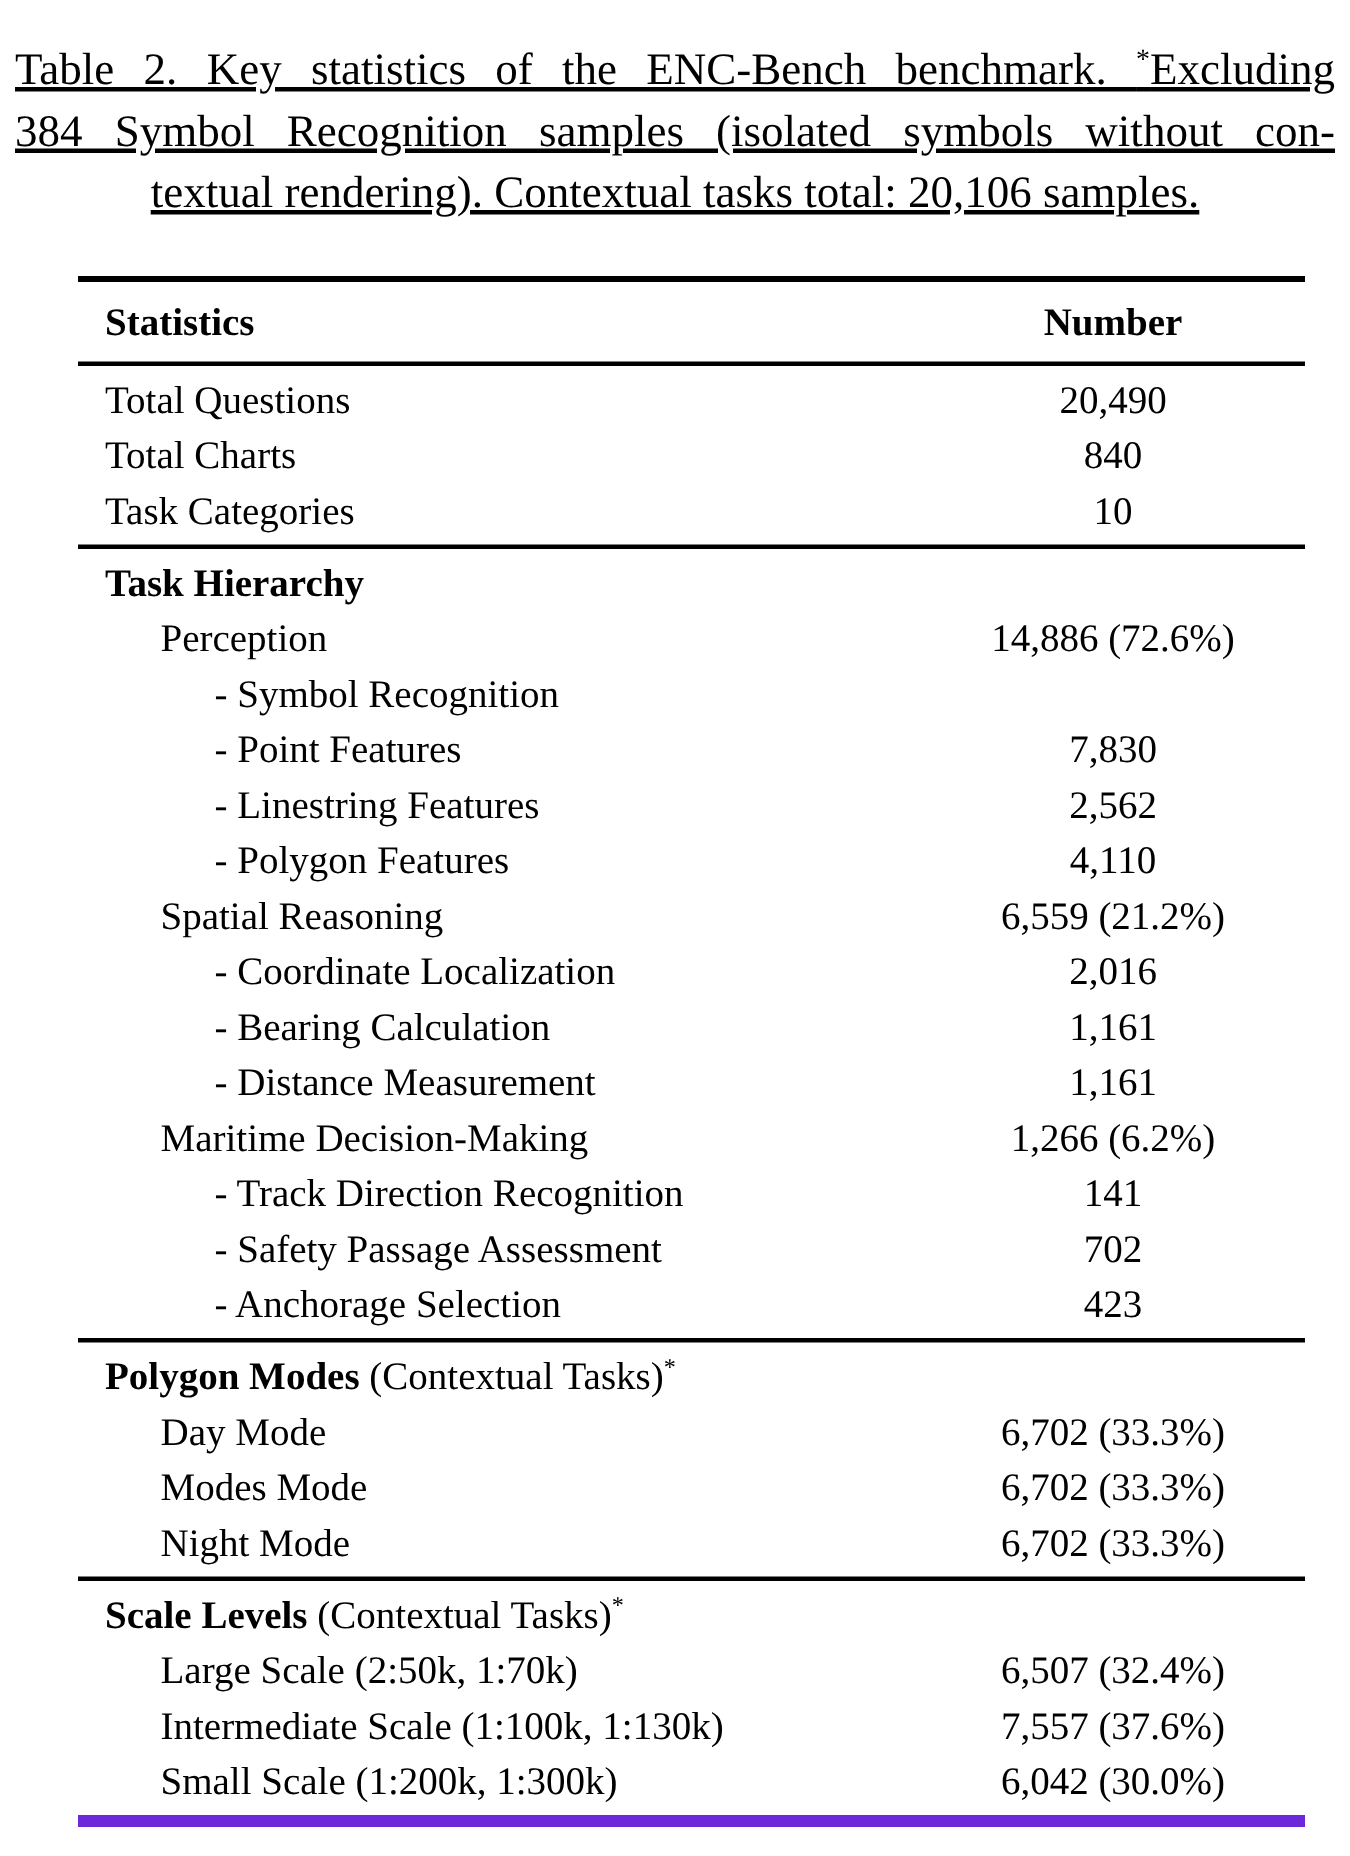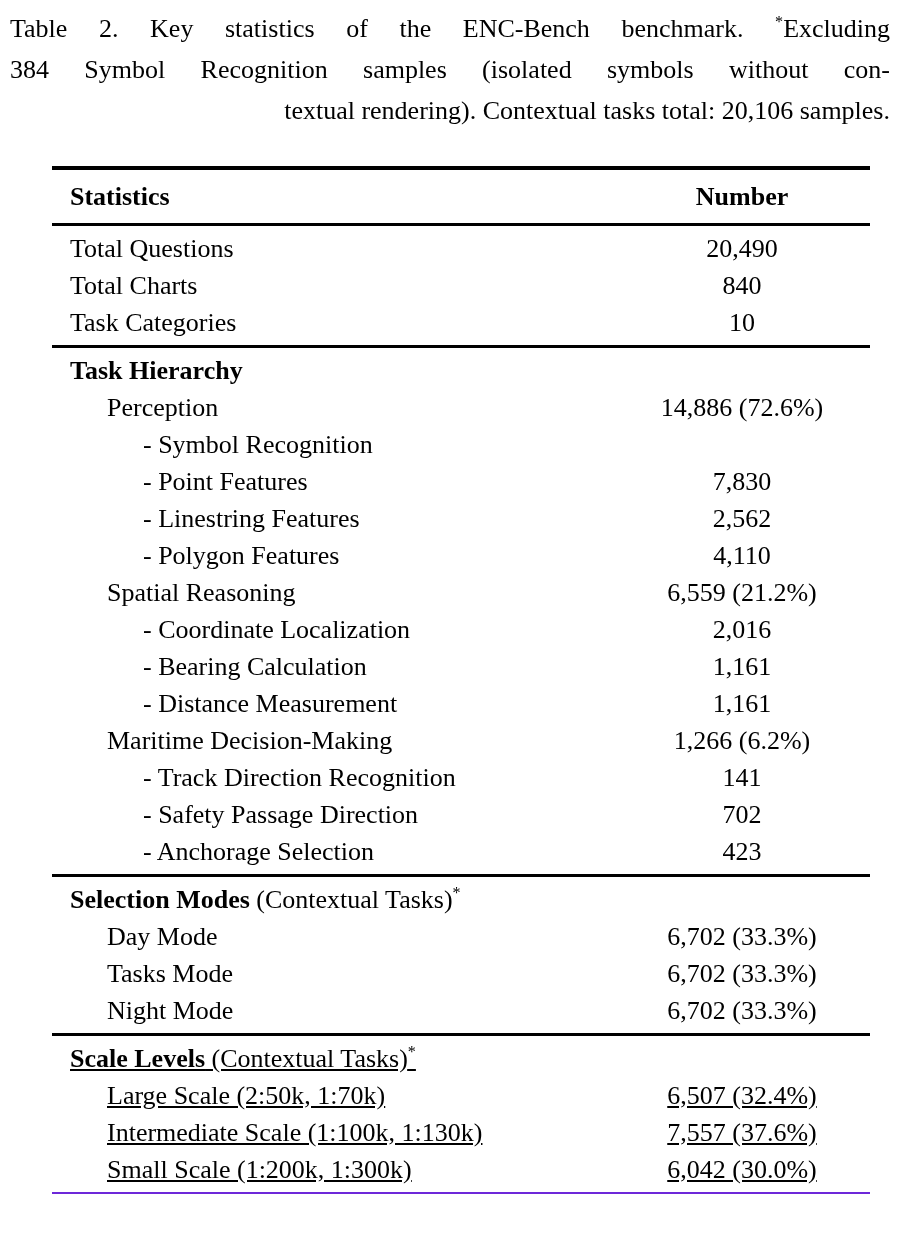--- a/index.html
+++ b/index.html
@@ -9,25 +9,26 @@
     color: #000000;
     font-family: "Liberation Serif", "DejaVu Serif", serif;
   }
   body {
     width: 900px;
     height: 1237px;
     overflow: hidden;
   }
   
   .caption {
-    margin: 8px 10px 0 10px;
-    font-size: 26px;
+    margin: 26px 10px 0 10px;
+    font-size: 30px;
     line-height: 41px;
-  }
-  .cap-line { text-align: right; }
+    text-decoration: underline;
+  }
+  .cap-line { text-align: center; }
   .cap-line.justify {
     text-align: justify;
     text-align-last: justify;
   }
   sup {
     font-size: 0.62em;
     line-height: 0;
   }
   
   .stats-table {
@@ -37,22 +38,21 @@
   .thead {
     border-top: 4px solid #000;
     border-bottom: 3px solid #000;
     padding: 8px 0;
   }
   .tsection {
     border-bottom: 3px solid #000;
     padding: 4px 0;
   }
   .tsection.last {
-    border-bottom: 2px solid #6d28d9;
-    text-decoration: underline;
+    border-bottom: 8px solid #6d28d9;
   }
   .row {
     display: flex;
     align-items: flex-end;
     font-size: 26px;
     line-height: 37px;
   }
   .lbl {
     flex: 1 1 auto;
     white-space: nowrap;
@@ -144,40 +144,40 @@
     </div>
     <div class="row">
       <span class="lbl ind1">Maritime Decision-Making</span>
       <span class="val">1,266 (6.2%)</span>
     </div>
     <div class="row">
       <span class="lbl ind2">- Track Direction Recognition</span>
       <span class="val">141</span>
     </div>
     <div class="row">
-      <span class="lbl ind2">- Safety Passage Direction</span>
+      <span class="lbl ind2">- Safety Passage Assessment</span>
       <span class="val">702</span>
     </div>
     <div class="row">
       <span class="lbl ind2">- Anchorage Selection</span>
       <span class="val">423</span>
     </div>
   </div>
 
   <div class="tsection">
     <div class="row">
-      <span class="lbl ind0"><b>Selection Modes</b><span> (Contextual Tasks)</span><sup>*</sup></span>
+      <span class="lbl ind0"><b>Polygon Modes</b><span> (Contextual Tasks)</span><sup>*</sup></span>
       <span class="val"></span>
     </div>
     <div class="row">
       <span class="lbl ind1">Day Mode</span>
       <span class="val">6,702 (33.3%)</span>
     </div>
     <div class="row">
-      <span class="lbl ind1">Tasks Mode</span>
+      <span class="lbl ind1">Modes Mode</span>
       <span class="val">6,702 (33.3%)</span>
     </div>
     <div class="row">
       <span class="lbl ind1">Night Mode</span>
       <span class="val">6,702 (33.3%)</span>
     </div>
   </div>
 
   <div class="tsection last">
     <div class="row">

